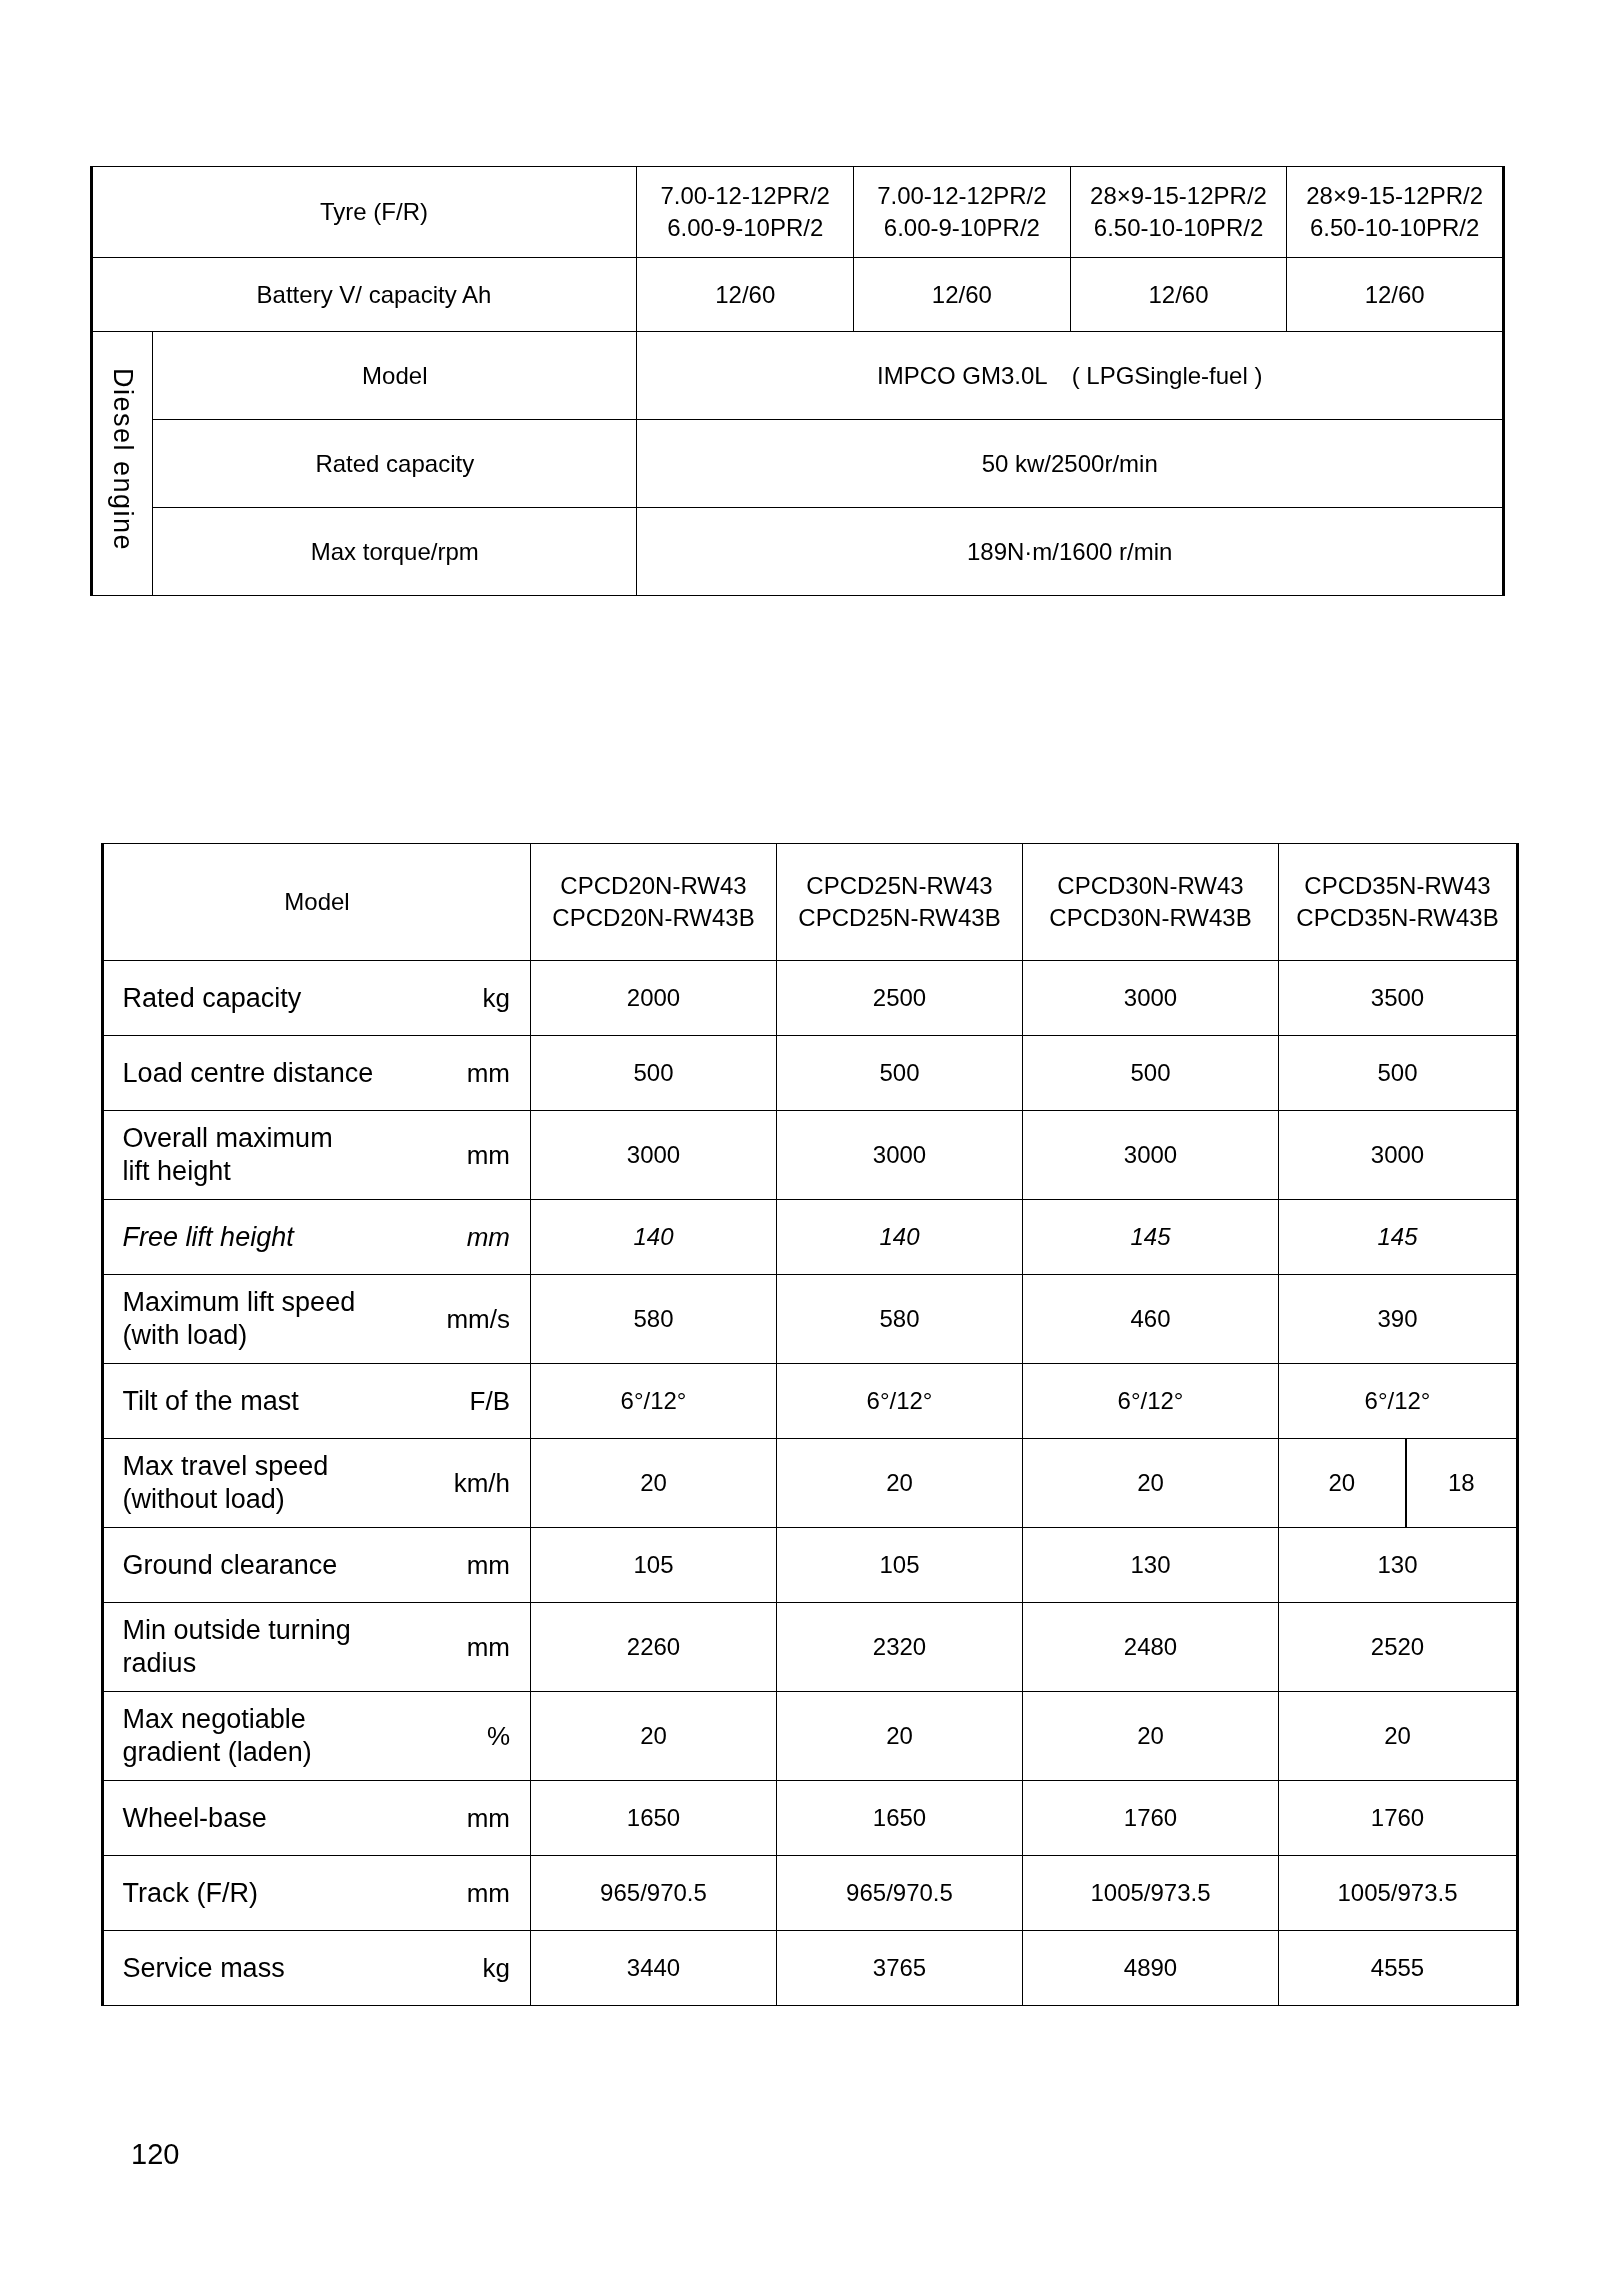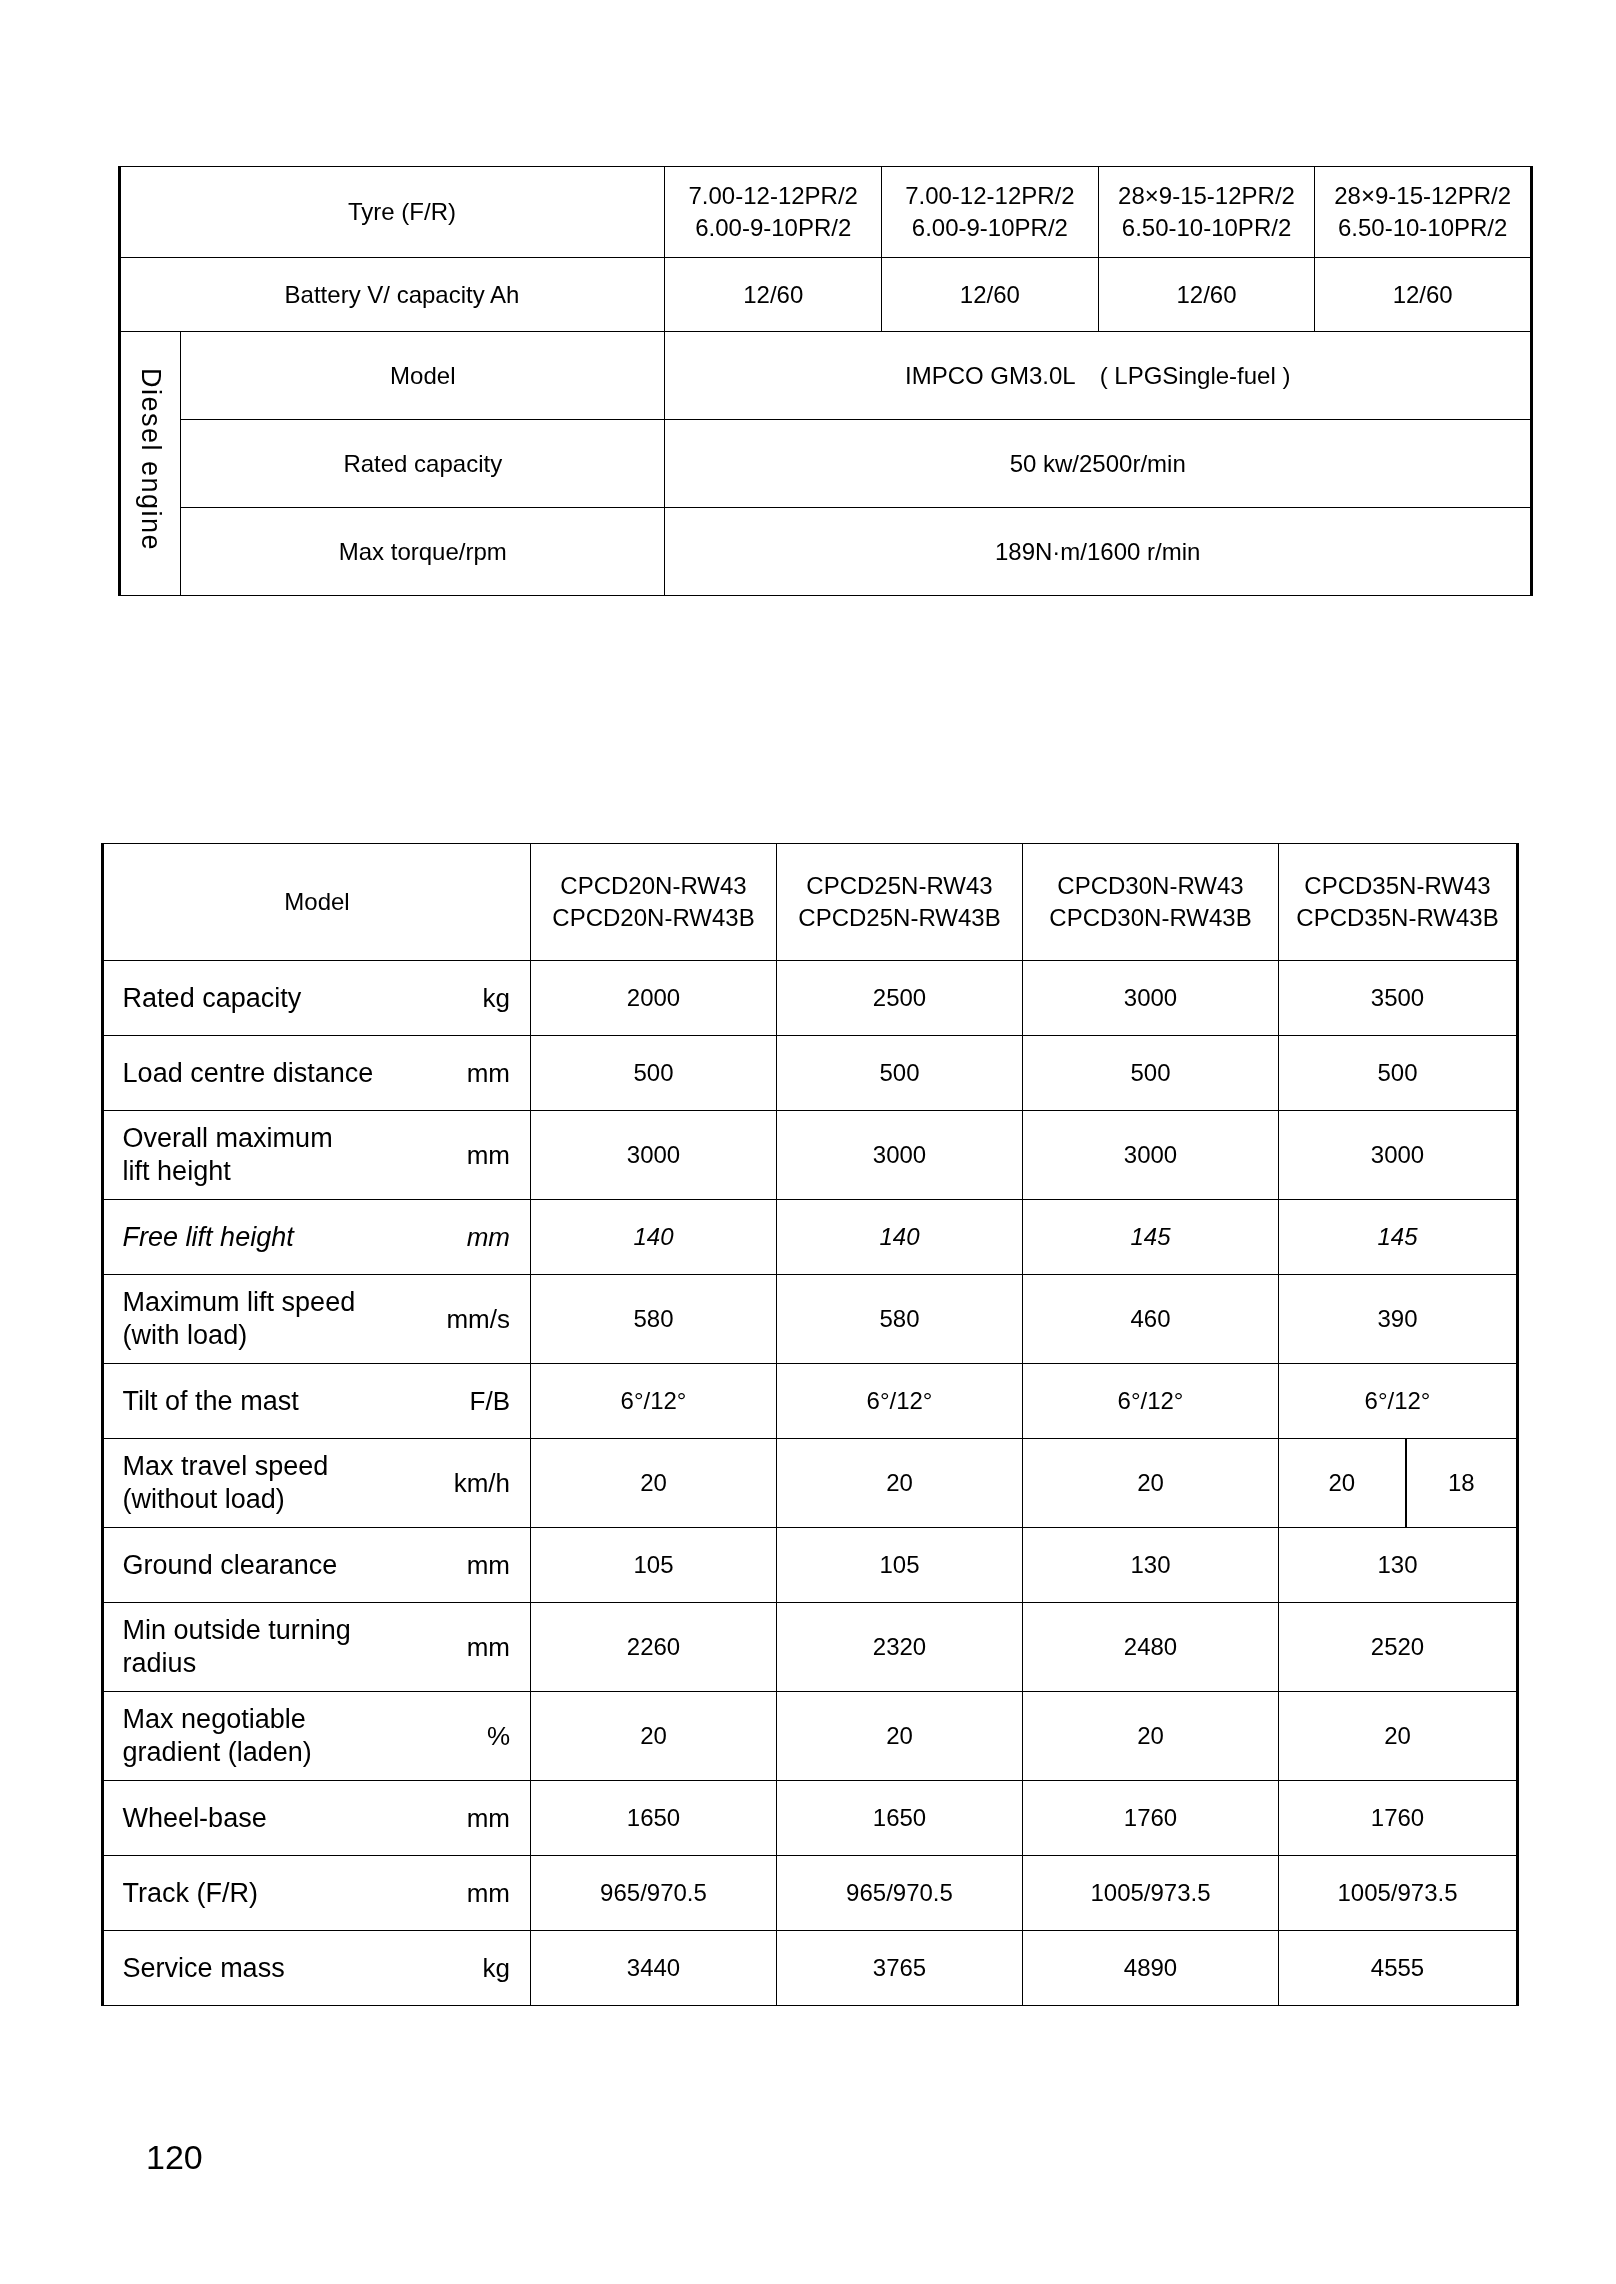--- a/index.html
+++ b/index.html
@@ -37,21 +37,21 @@
     font-size: 24px;
     line-height: 1.32;
     color: #000;
   }
   table.spec td.outer-l { border-left-width: 3.1px; }
   table.spec td.outer-r { border-right-width: 3.1px; }
 
   
   #table-engine {
     position: absolute;
-    left: 118px;
+    left: 90px;
     top: 166px;
     width: 1415px;
   }
   #table-engine td { height: 71px; }
   .t1-label {
     text-align: left;
     padding-left: 18.6px !important;
     font-size: 27px;
   }
   .t1-label-ctr {
@@ -126,23 +126,23 @@
     align-items: center;
     justify-content: center;
     font-size: 24px;
   }
   td.split .sp-a { flex: 0 0 53%; border-right: 2.3px solid #000; }
   td.split .sp-b { flex: 1 1 auto; text-align: center; }
 
   
   #page-number {
     position: absolute;
-    left: 146px;
+    left: 131px;
     top: 2138px;
-    font-size: 34px;
+    font-size: 29px;
   }
 </style>
 </head>
 <body>
 
 <div class="page">
 
   <table class="spec" id="table-engine">
     <colgroup>
       <col style="width:48px">

